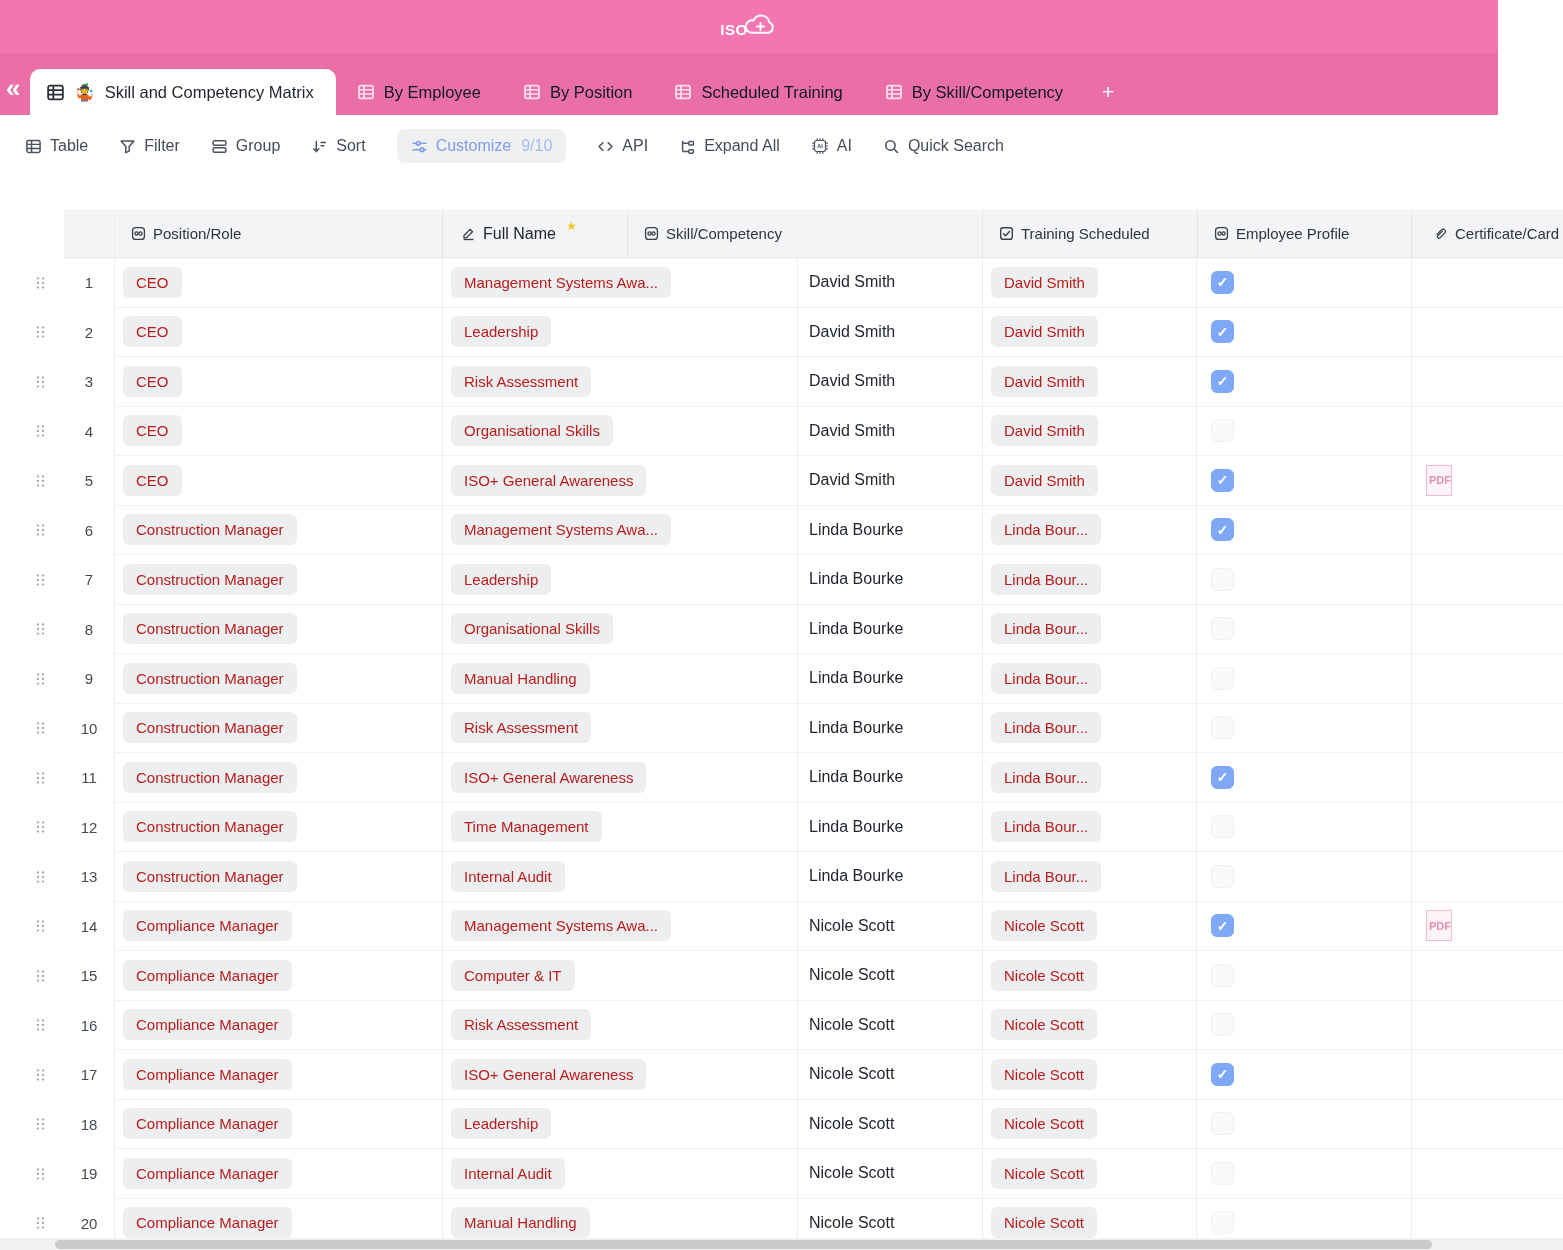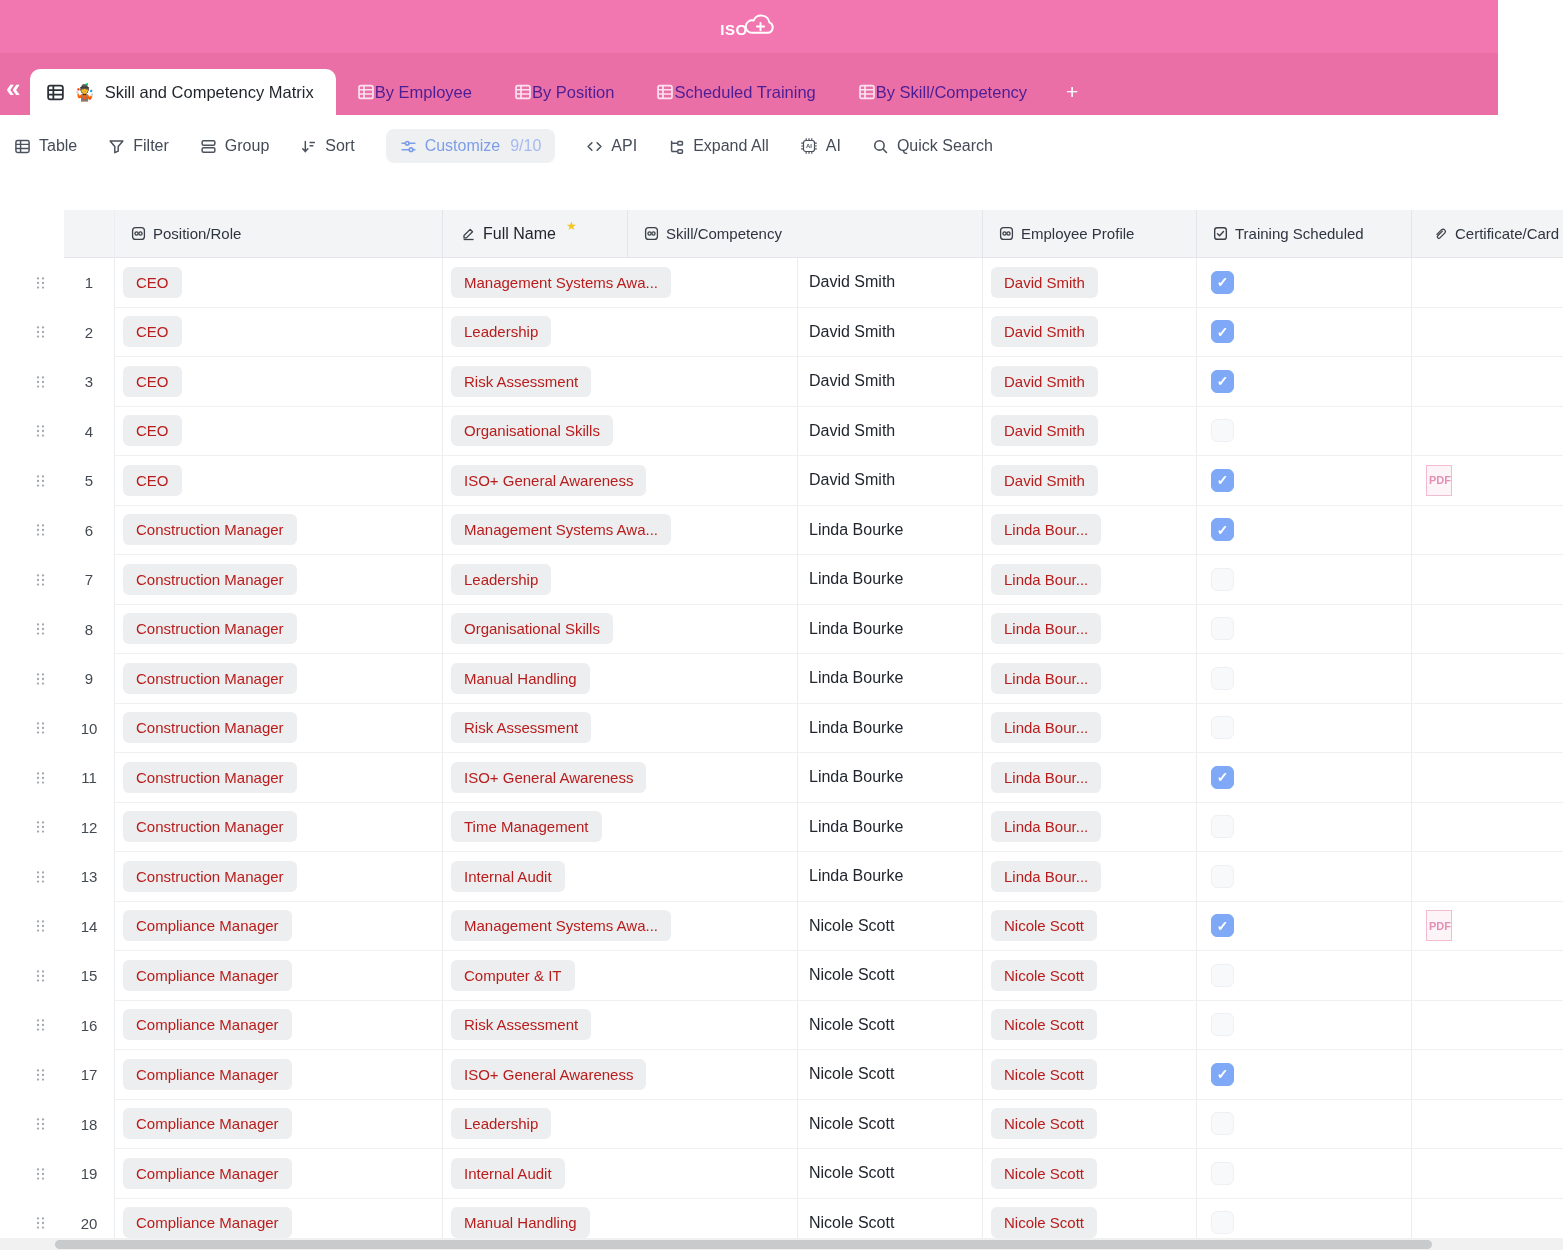--- a/index.html
+++ b/index.html
@@ -14,26 +14,26 @@
   .logo-cloud { margin-left:-6px; }
 
   
   .tabbar { height:62px; background:#EB6FA7; display:flex; align-items:flex-end; }
   .collapse { color:#fff; font-size:26px; line-height:1; padding:0 10px 14px 6px; cursor:pointer; font-weight:bold; }
   .tab-active { background:#fff; height:46px; border-radius:10px 10px 0 0; display:flex; align-items:center;
                 padding:0 22px 0 16px; gap:9px; }
   .tab-active .t-icon { color:#2B3036; display:flex; }
   .tab-active .t-label { color:#1F242B; font-size:16.5px; }
   .tab-emoji { font-size:17px; }
-  .tab { display:flex; align-items:center; color:#4c1d95; font-size:16.5px; height:46px; padding:0 21px; cursor:pointer; }
+  .tab { display:flex; align-items:center; gap:9px; color:#0f172a; font-size:16.5px; height:46px; padding:0 21px; cursor:pointer; }
   .tab .t-icon { display:flex; color:#FBE3EF; }
   .tab-add { color:#fff; font-size:21px; height:46px; display:flex; align-items:center; padding:0 18px; cursor:pointer; }
 
   
-  .toolbar { height:95px; background:#fff; display:flex; align-items:flex-start; padding:22px 0 0 14px; }
+  .toolbar { height:95px; background:#fff; display:flex; align-items:flex-start; padding:22px 0 0 25px; }
   .tool { display:flex; align-items:center; gap:8px; color:#454C57; font-size:16px; margin-right:31px; cursor:pointer; white-space:nowrap; }
   .tool .icon { display:flex; color:#4B525D; }
   .tool-customize { background:#EEF0F2; border-radius:8px; padding:8px 14px; margin-top:-8px; color:#7E9DE9; }
   .tool-customize .icon { color:#7E9DE9; }
   .customize-count { color:#A6B9EF; margin-left:2px; }
 
   
   .grid { position:absolute; top:210px; left:16px; width:1563px; }
   .thead { display:flex; height:48px; }
   .trow  { display:flex; height:49.5px; background:#fff; }
@@ -272,41 +272,41 @@
         <span class="hicon">
           <svg width="15" height="15" viewBox="0 0 16 16" fill="none" stroke="currentColor" stroke-width="1.4">
             <rect x="1.7" y="1.7" width="12.6" height="12.6" rx="3.2"></rect>
             <circle cx="5.9" cy="8" r="1.7"></circle>
               <circle cx="10.1" cy="8" r="1.7"></circle>
           </svg>
         </span>
         <span>Skill/Competency</span>
       </div>
 
+      <div class="hcell cell c-train h-train">
+        <span class="hicon">
+          <svg width="15" height="15" viewBox="0 0 16 16" fill="none" stroke="currentColor" stroke-width="1.5" stroke-linecap="round" stroke-linejoin="round">
+            <rect x="1.8" y="1.8" width="12.4" height="12.4" rx="2.6"></rect>
+            <path d="M4.8 8.2l2.2 2.2 4.2-4.6"></path>
+          </svg>
+        </span>
+        <span>Training Scheduled</span>
+      </div>
+
       <div class="hcell cell c-profile h-profile">
         <span class="hicon">
           <svg width="15" height="15" viewBox="0 0 16 16" fill="none" stroke="currentColor" stroke-width="1.4">
             <rect x="1.7" y="1.7" width="12.6" height="12.6" rx="3.2"></rect>
             <circle cx="5.9" cy="8" r="1.7"></circle>
               <circle cx="10.1" cy="8" r="1.7"></circle>
           </svg>
         </span>
         <span>Employee Profile</span>
       </div>
 
-      <div class="hcell cell c-train h-train">
-        <span class="hicon">
-          <svg width="15" height="15" viewBox="0 0 16 16" fill="none" stroke="currentColor" stroke-width="1.5" stroke-linecap="round" stroke-linejoin="round">
-            <rect x="1.8" y="1.8" width="12.4" height="12.4" rx="2.6"></rect>
-            <path d="M4.8 8.2l2.2 2.2 4.2-4.6"></path>
-          </svg>
-        </span>
-        <span>Training Scheduled</span>
-      </div>
-
       <div class="hcell cell c-cert h-cert">
         <span class="hicon">
           <svg width="15" height="15" viewBox="0 0 16 16" fill="none" stroke="currentColor" stroke-width="1.4" stroke-linecap="round">
             <path d="M4.2 8.9 9.2 3.9a2.5 2.5 0 0 1 3.5 3.5L7.4 12.7a1.6 1.6 0 0 1-2.3-2.3L10 5.5"></path>
           </svg>
         </span>
         <span>Certificate/Card</span>
       </div>
     </div>
 

